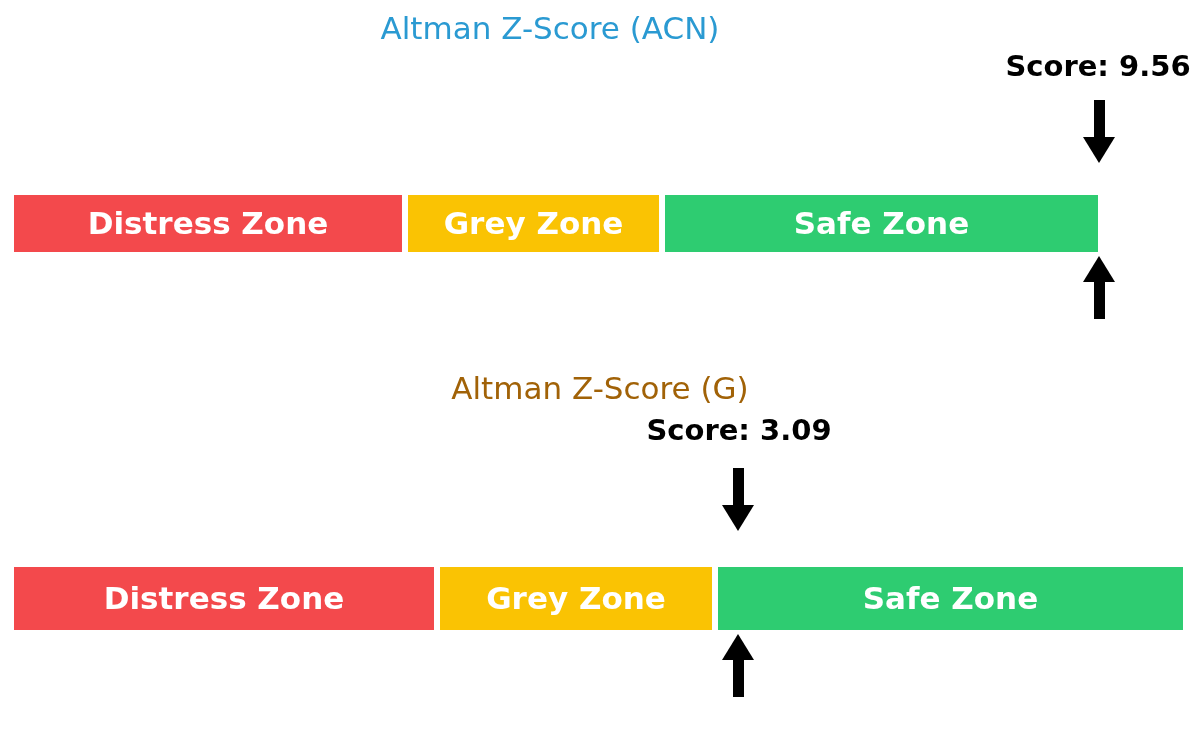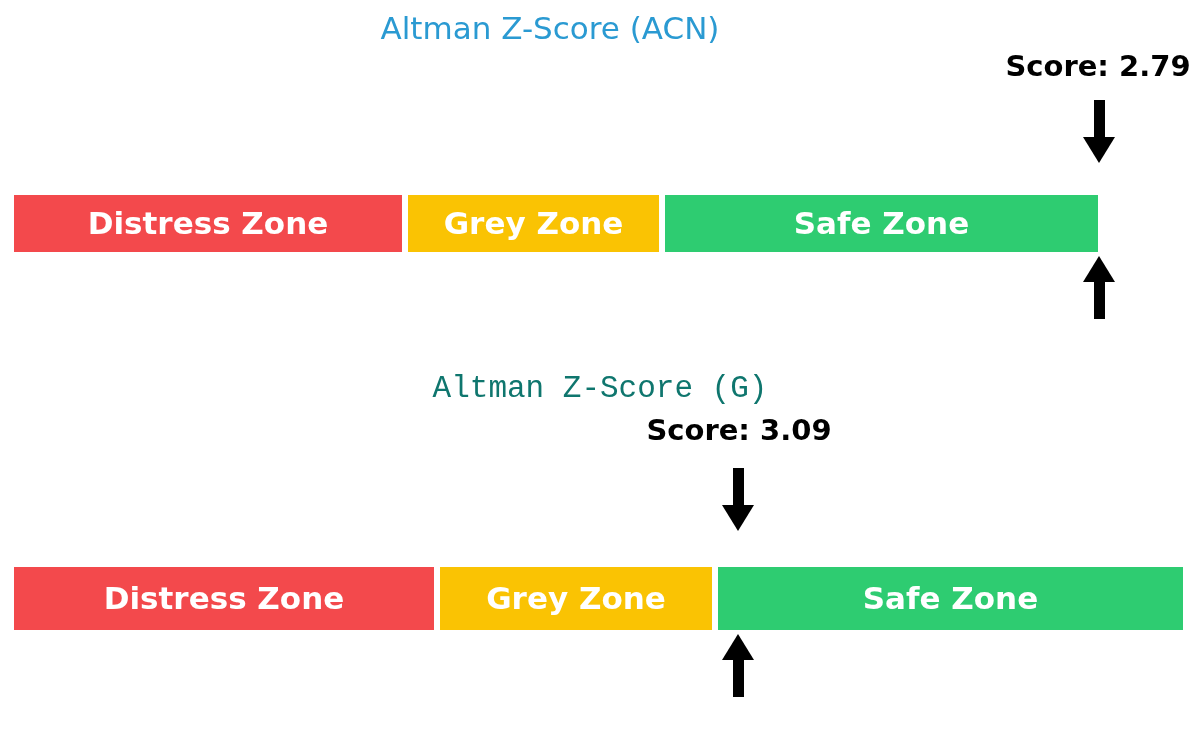--- a/index.html
+++ b/index.html
@@ -97,21 +97,21 @@
   .a-g-up     { left: 738px;  top: 634px; }
 </style>
 </head>
 <body>
 
 <div class="page" style="background-color: rgb(255, 255, 255);">
 
   <section>
     <h2 class="chart-title t-acn" style="color: rgb(42, 154, 210);">Altman Z-Score (ACN)</h2>
 
-    <div class="score-label s-acn" style="color: rgb(0, 0, 0);">Score: 2.79</div>
+    <div class="score-label s-acn" style="color: rgb(0, 0, 0);">Score: 9.56</div>
 
     <div class="arrow a-acn-down" style="color: rgb(0, 0, 0);">
       <span class="stem"></span>
       <span class="head-down"></span>
     </div>
 
     <div class="bar bar-acn" style="color: rgb(255, 255, 255);">
       <div class="zone z-acn-0" style="background-color: rgb(243, 73, 76);">
         <span class="zone-label">Distress Zone</span>
       </div>
@@ -123,21 +123,21 @@
       </div>
     </div>
 
     <div class="arrow a-acn-up" style="color: rgb(0, 0, 0);">
       <span class="head-up"></span>
       <span class="stem"></span>
     </div>
   </section>
 
   <section>
-    <h2 class="chart-title t-g" style="color: #0f766e; font-family: Liberation Mono, monospace;">Altman Z-Score (G)</h2>
+    <h2 class="chart-title t-g" style="color: #a16207;">Altman Z-Score (G)</h2>
 
     <div class="score-label s-g" style="color: rgb(0, 0, 0); text-align: right;">Score: 3.09</div>
 
     <div class="arrow a-g-down" style="color: rgb(0, 0, 0);">
       <span class="stem"></span>
       <span class="head-down"></span>
     </div>
 
     <div class="bar bar-g" style="color: rgb(255, 255, 255);">
       <div class="zone z-g-0" style="background-color: rgb(243, 73, 76);">

